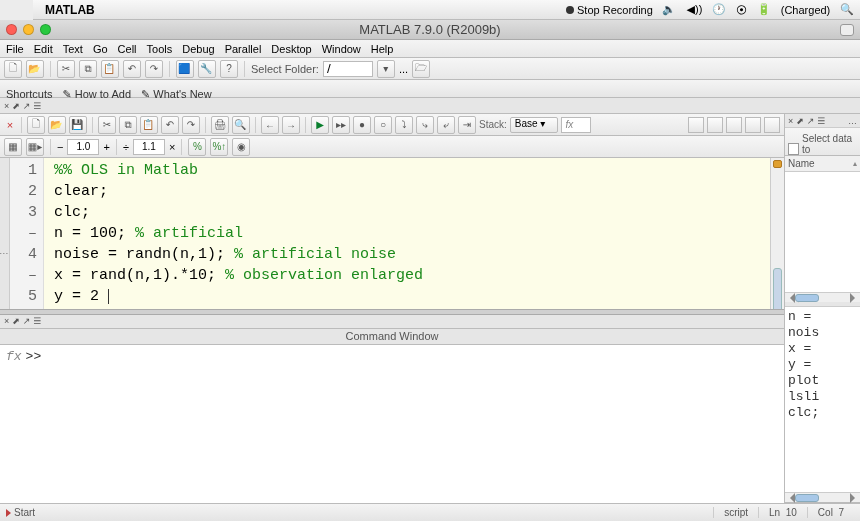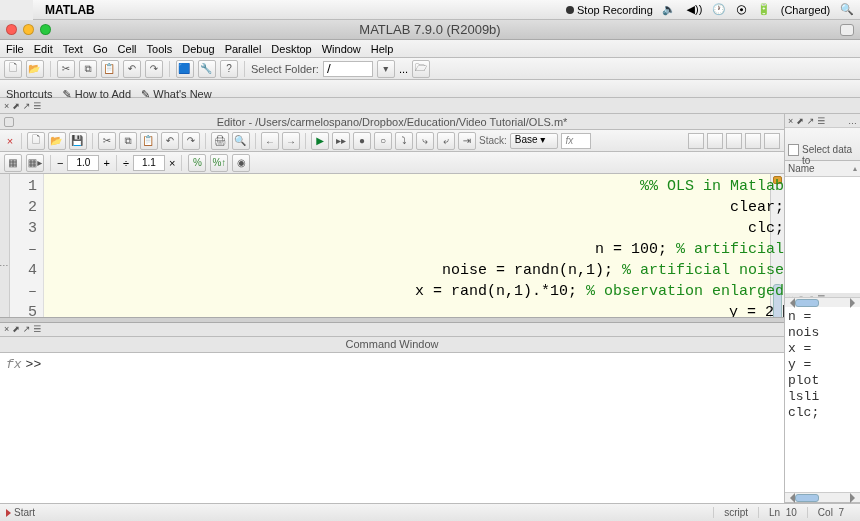--- a/index.html
+++ b/index.html
@@ -58,21 +58,21 @@
 
 
 .cell-tb { height:22px; background:linear-gradient(#f6f6f6,#e8e8e8); border-bottom:1px solid #bbb; display:flex; align-items:center; padding:0 4px; gap:4px; }
 .numbox{width:32px;height:16px;border:1px solid #bbb;background:#fff;font-size:10px;text-align:center;}
 
 
 .code-wrap { flex:1; display:flex; background:#fff; position:relative; overflow:hidden; }
 .side-strip { width:10px; background:#e6e6e6; border-right:1px solid #ccc; display:flex; flex-direction:column; align-items:center; padding-top:40px; gap:20px; font-size:9px; color:#888; writing-mode: vertical-rl; }
 .gutter { width:34px; background:#f3f3f3; border-right:1px solid #ddd; font-family:"Courier New",monospace; font-size:15px; color:#666; text-align:right; padding:2px 6px 0 0; line-height:21px; }
 .gutter .bp { color:#666; }
-.codepane { flex:1; font-family:"Courier New",monospace; font-size:15px; line-height:21px; padding:2px 0 0 10px; position:relative;text-align:right; }
+.codepane { flex:1; font-family:"Courier New",monospace; font-size:15px; line-height:21px; padding:2px 0 0 10px; position:relative; }
 .code-line { white-space:pre; }
 .hl-cell { position:absolute; left:0; right:0; background:#fdfde8; z-index:0; }
 .codepane .code-line { position:relative; z-index:1; }
 .cmt { color:#1b8a1b; }
 .code-scroll { position:absolute; right:0; top:0; bottom:0; width:14px; background:#efefef; border-left:1px solid #ccc; }
 .code-scroll .orange{position:absolute;top:2px;left:2px;right:2px;height:8px;background:#e0a030;border:1px solid #b07820;border-radius:2px;}
 .code-scroll .thumb{position:absolute;top:110px;left:2px;right:2px;height:50px;background:#c8d6e8;border:1px solid #9bb;border-radius:3px;}
 .cursor-caret{display:inline-block;width:1px;height:15px;background:#333;vertical-align:middle;}
 
 
@@ -84,21 +84,21 @@
 
 
 .rp { border-bottom:1px solid #bbb; background:#f0f0f0; }
 .rp-dock{height:14px;background:#e6e6e6;display:flex;align-items:center;padding:0 3px;gap:3px;font-size:9px;color:#555;border-bottom:1px solid #ccc;}
 .rp-body{background:#fff;font-size:10px;padding:2px 3px;overflow:hidden;}
 .rp .scroll{height:10px;background:#efefef;border-top:1px solid #ccc;position:relative;}
 .rp .scroll .sarrow{position:absolute;width:10px;height:10px;top:0;}
 .rp .scroll .sarrow.l{left:0;border-right:5px solid #888;border-top:5px solid transparent;border-bottom:5px solid transparent;}
 .rp .scroll .sarrow.r{right:0;border-left:5px solid #888;border-top:5px solid transparent;border-bottom:5px solid transparent;}
 .rp .scroll .sthumb{position:absolute;left:10px;top:1px;height:8px;width:24px;background:#a8c8e8;border:1px solid #8ab;border-radius:3px;}
-.rp-sel{height:16px;background:linear-gradient(#f6f6f6,#e8e8e8);border-bottom:1px solid #bbb;display:flex;align-items:flex-start;font-size:10px;color:#555;padding:16px 3px;}
+.rp-sel{height:28px;background:linear-gradient(#f6f6f6,#e8e8e8);border-bottom:1px solid #bbb;display:flex;align-items:flex-end;font-size:10px;color:#555;padding:0 3px;}
 .rp-sel .ic{width:12px;height:12px;border:1px solid #999;background:#fff;margin-right:3px;}
 .rp-head{height:16px;background:#f0f0f0;border-bottom:1px solid #ccc;font-size:10px;color:#555;display:flex;align-items:center;padding:0 3px;}
 .rp-head .arr{margin-left:auto;font-size:8px;color:#888;}
 .hist-list{font-family:"Courier New",monospace;font-size:13px;line-height:16px;color:#333;}
 
 
 .status-bar{position:absolute;bottom:0;left:0;right:0;height:18px;background:linear-gradient(#f4f4f4,#e4e4e4);border-top:1px solid #bbb;display:flex;align-items:center;padding:0 6px;font-size:10px;color:#555;}
 .status-bar .spacer{flex:1;}
 .status-bar .cell{border-left:1px solid #ccc;padding:0 10px;}
 .start-btn{display:flex;align-items:center;gap:3px;}
@@ -177,24 +177,20 @@
 <div class="dockbar">
   <span>×</span>
   <span>⬈</span>
   <span>↗</span>
   <span>☰</span>
 </div>
 
 <div class="main">
   <div class="left-col">
 
-    <div class="ed-header">
-      <div class="til"></div>
-      <span>Editor - /Users/carmelospano/Dropbox/Education/Video Tutorial/OLS.m*</span>
-    </div>
 
     <div class="ed-tb">
       <span style="color:#c33;width:12px;text-align:center;cursor:pointer;">×</span>
       <div class="sep"></div>
       <div class="tbtn">🗋</div>
       <div class="tbtn">📂</div>
       <div class="tbtn">💾</div>
       <div class="sep"></div>
       <div class="tbtn">✂</div>
       <div class="tbtn">⧉</div>

